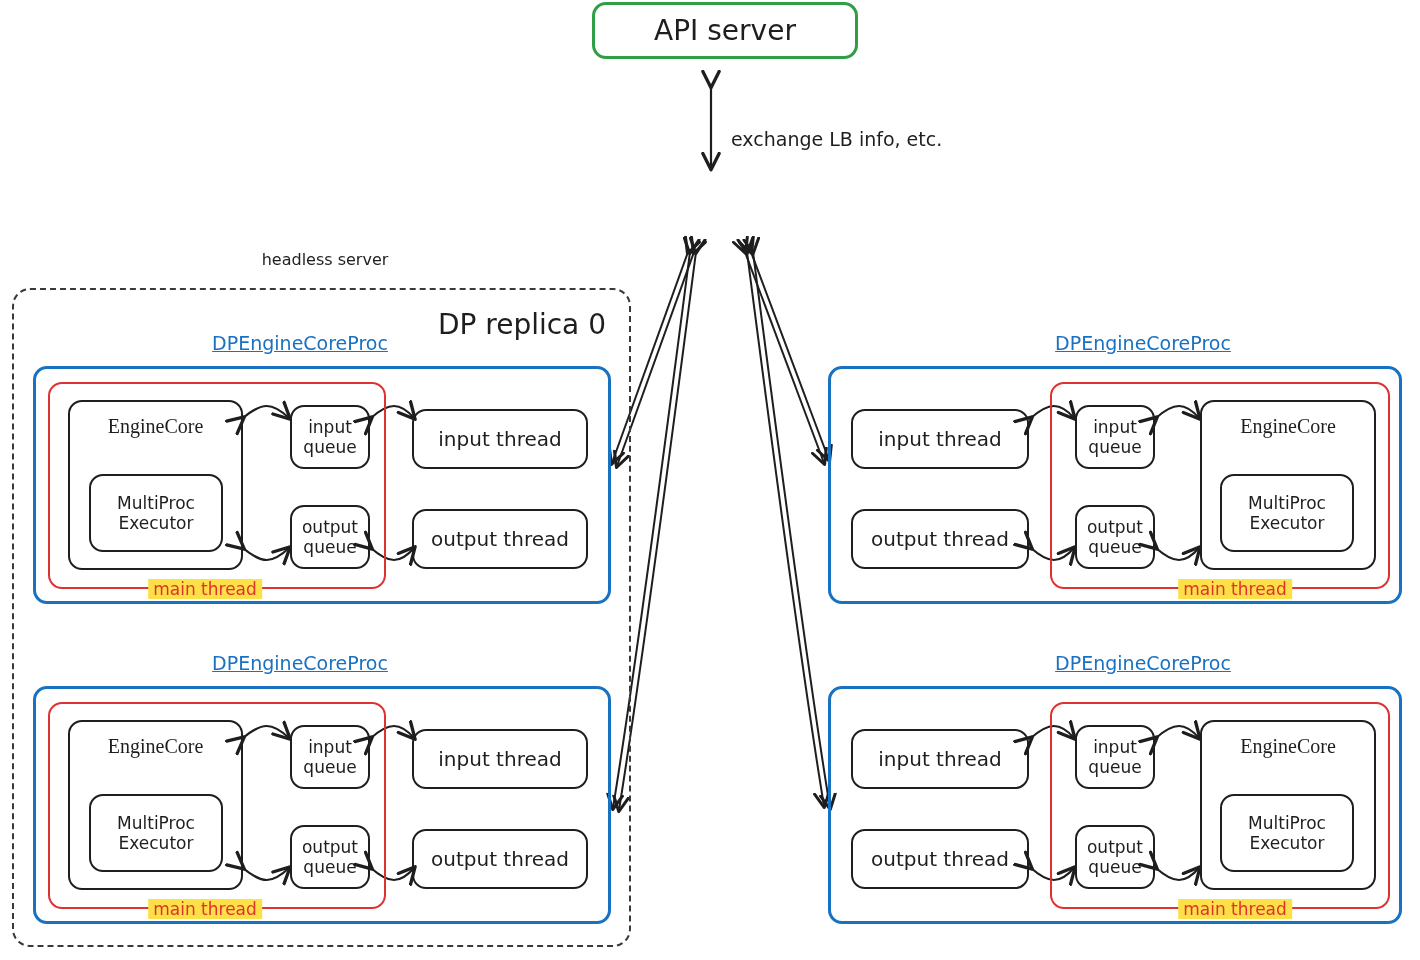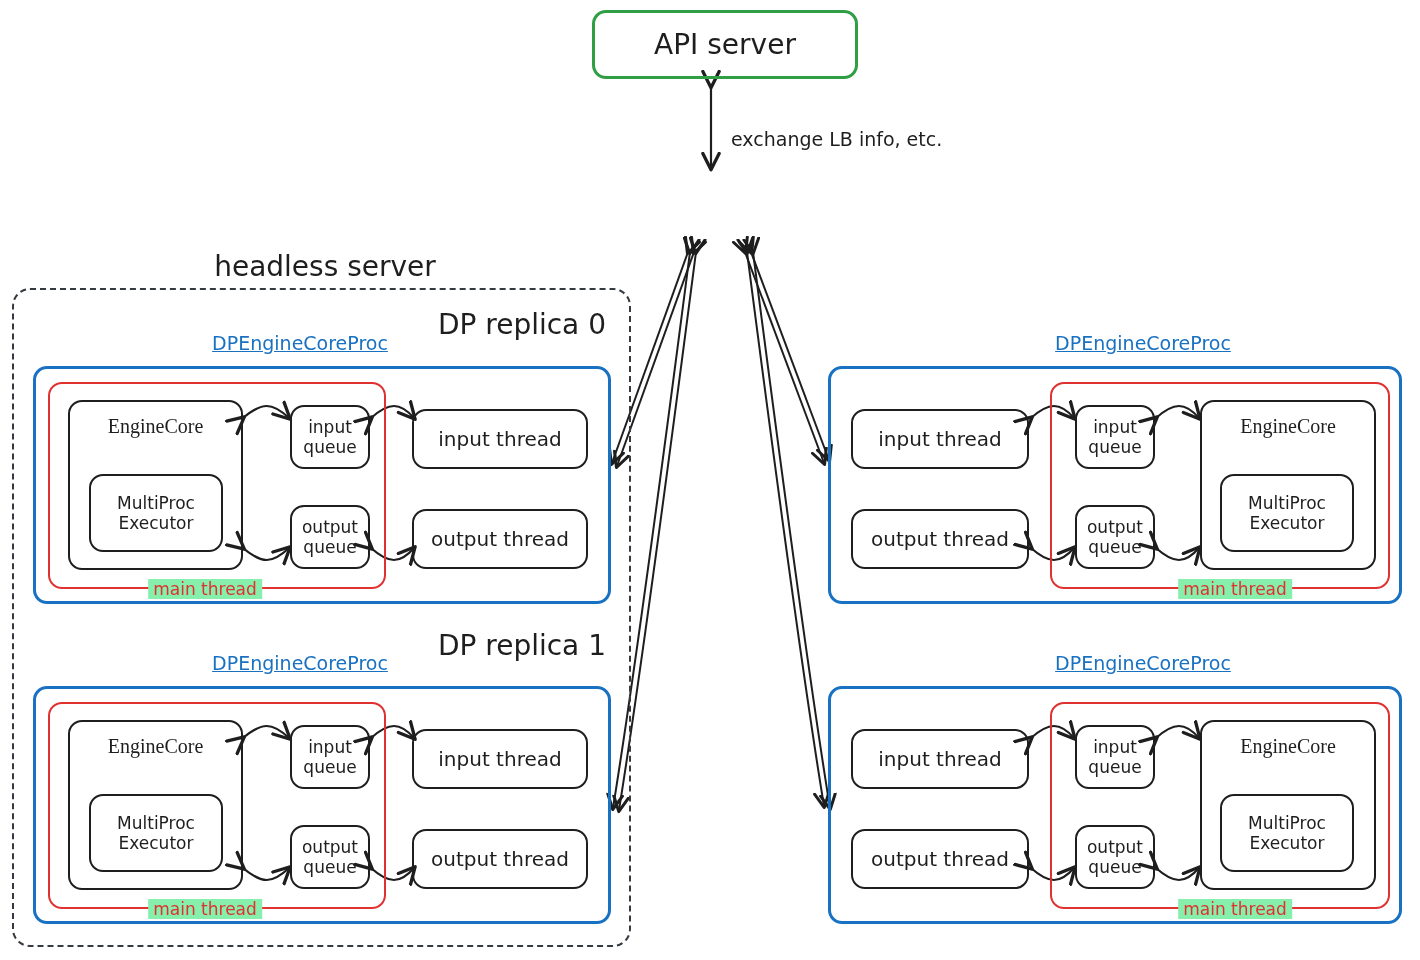--- a/index.html
+++ b/index.html
@@ -58,28 +58,28 @@
     font-family: Liberation Serif, serif;
   }
   
   .txt {
     position: absolute;
     color: #1e1e1e;
     white-space: nowrap;
   }
   .txt.blue-t  { color: #1971c2; text-decoration: underline; }
   .txt.t28 { font-size: 28px; }
-  .txt.t20 { font-size: 28px; }
+  .txt.t20 { font-size: 16px; }
   .txt.t19 { font-size: 19px; }
   .txt.right { transform: translateX(-100%); }
   .txt.center { transform: translateX(-50%); }
   
   .chip {
     position: absolute;
-    background: #86efac;
+    background: #fde047;
     padding: 0 5px;
     color: #e03131;
     font-size: 17px;
     white-space: nowrap;
     transform: translate(-50%, -50%);
   }
   svg.overlay {
     position: absolute;
     left: 0; top: 0;
     width: 1420px; height: 960px;
@@ -141,21 +141,21 @@
     </g>
 
     <g stroke="#1e1e1e" stroke-width="2.2" fill="none" marker-start="url(#ah)" marker-end="url(#ah)">
       <path d="M1031,738 C1049,722 1060,722 1074,738"></path>
       <path d="M1031,868 C1049,884 1060,884 1074,868"></path>
       <path d="M1156,738 C1174,722 1185,722 1199,738"></path>
       <path d="M1156,868 C1174,884 1185,884 1199,868"></path>
     </g>
   </svg>
 
-  <div class="box green big-label" style="left:592px; top:10px; width:266px; height:69px;">
+  <div class="box green big-label" style="left:592px; top:2px; width:266px; height:57px;">
     <span>API server</span>
   </div>
 
   <span class="txt t19" style="left:731px; top:128px;">exchange LB info, etc.</span>
 
 
   <span class="txt t20 center" style="left:325px; top:250px;">headless server</span>
   <div class="box dashed" style="left:12px; top:288px; width:619px; height:659px;"></div>
 
   <span class="txt t28 right" style="left:606px; top:308px;">DP replica 0</span>
@@ -182,21 +182,20 @@
 queue</span>
   </div>
 
   <div class="box plain mid-label" style="left:412px; top:409px; width:176px; height:60px;">
     <span>input thread</span>
   </div>
   <div class="box plain mid-label" style="left:412px; top:509px; width:176px; height:60px;">
     <span>output thread</span>
   </div>
 
-  <span class="txt t28 right" style="left:606px; top:629px;">DP replica 1</span>
   <span class="txt t19 blue-t center" style="left:300px; top:652px;">DPEngineCoreProc</span>
 
   <div class="box blue" style="left:33px; top:686px; width:578px; height:238px;"></div>
   <div class="box red" style="left:48px; top:702px; width:338px; height:207px;"></div>
   <span class="chip" style="left:205px; top:909px;">main thread</span>
 
   <div class="box plain label-top mid-label" style="left:68px; top:720px; width:175px; height:170px;">
     <span>EngineCore</span>
   </div>
   <div class="box plain small-label" style="left:89px; top:794px; width:134px; height:78px;">

